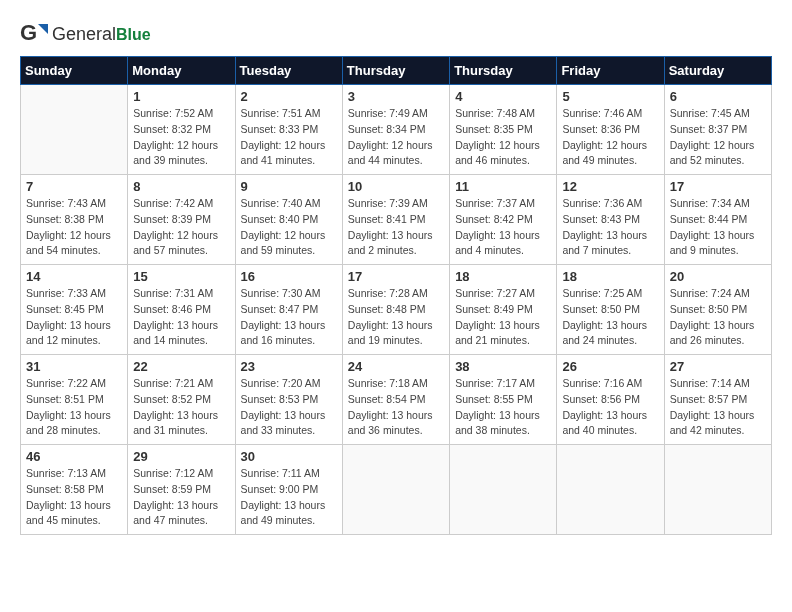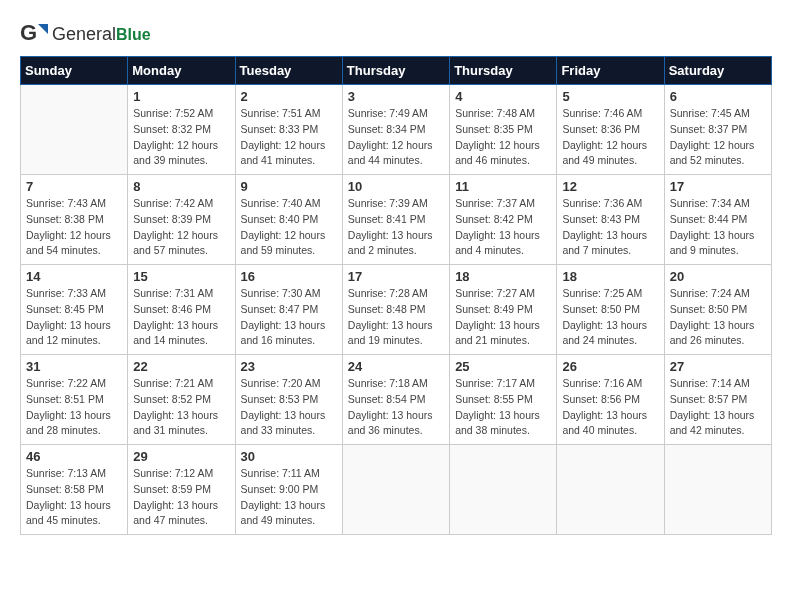--- a/index.html
+++ b/index.html
@@ -213,21 +213,21 @@
         </td>
         <td>
           <span class="day-number">23</span>
           <div class="day-info">Sunrise: 7:20 AM<br>Sunset: 8:53 PM<br>Daylight: 13 hours<br>and 33 minutes.</div>
         </td>
         <td>
           <span class="day-number">24</span>
           <div class="day-info">Sunrise: 7:18 AM<br>Sunset: 8:54 PM<br>Daylight: 13 hours<br>and 36 minutes.</div>
         </td>
         <td>
-          <span class="day-number">25</span>
+          <span class="day-number">38</span>
           <div class="day-info">Sunrise: 7:17 AM<br>Sunset: 8:55 PM<br>Daylight: 13 hours<br>and 38 minutes.</div>
         </td>
         <td>
           <span class="day-number">26</span>
           <div class="day-info">Sunrise: 7:16 AM<br>Sunset: 8:56 PM<br>Daylight: 13 hours<br>and 40 minutes.</div>
         </td>
         <td>
           <span class="day-number">27</span>
           <div class="day-info">Sunrise: 7:14 AM<br>Sunset: 8:57 PM<br>Daylight: 13 hours<br>and 42 minutes.</div>
         </td>

